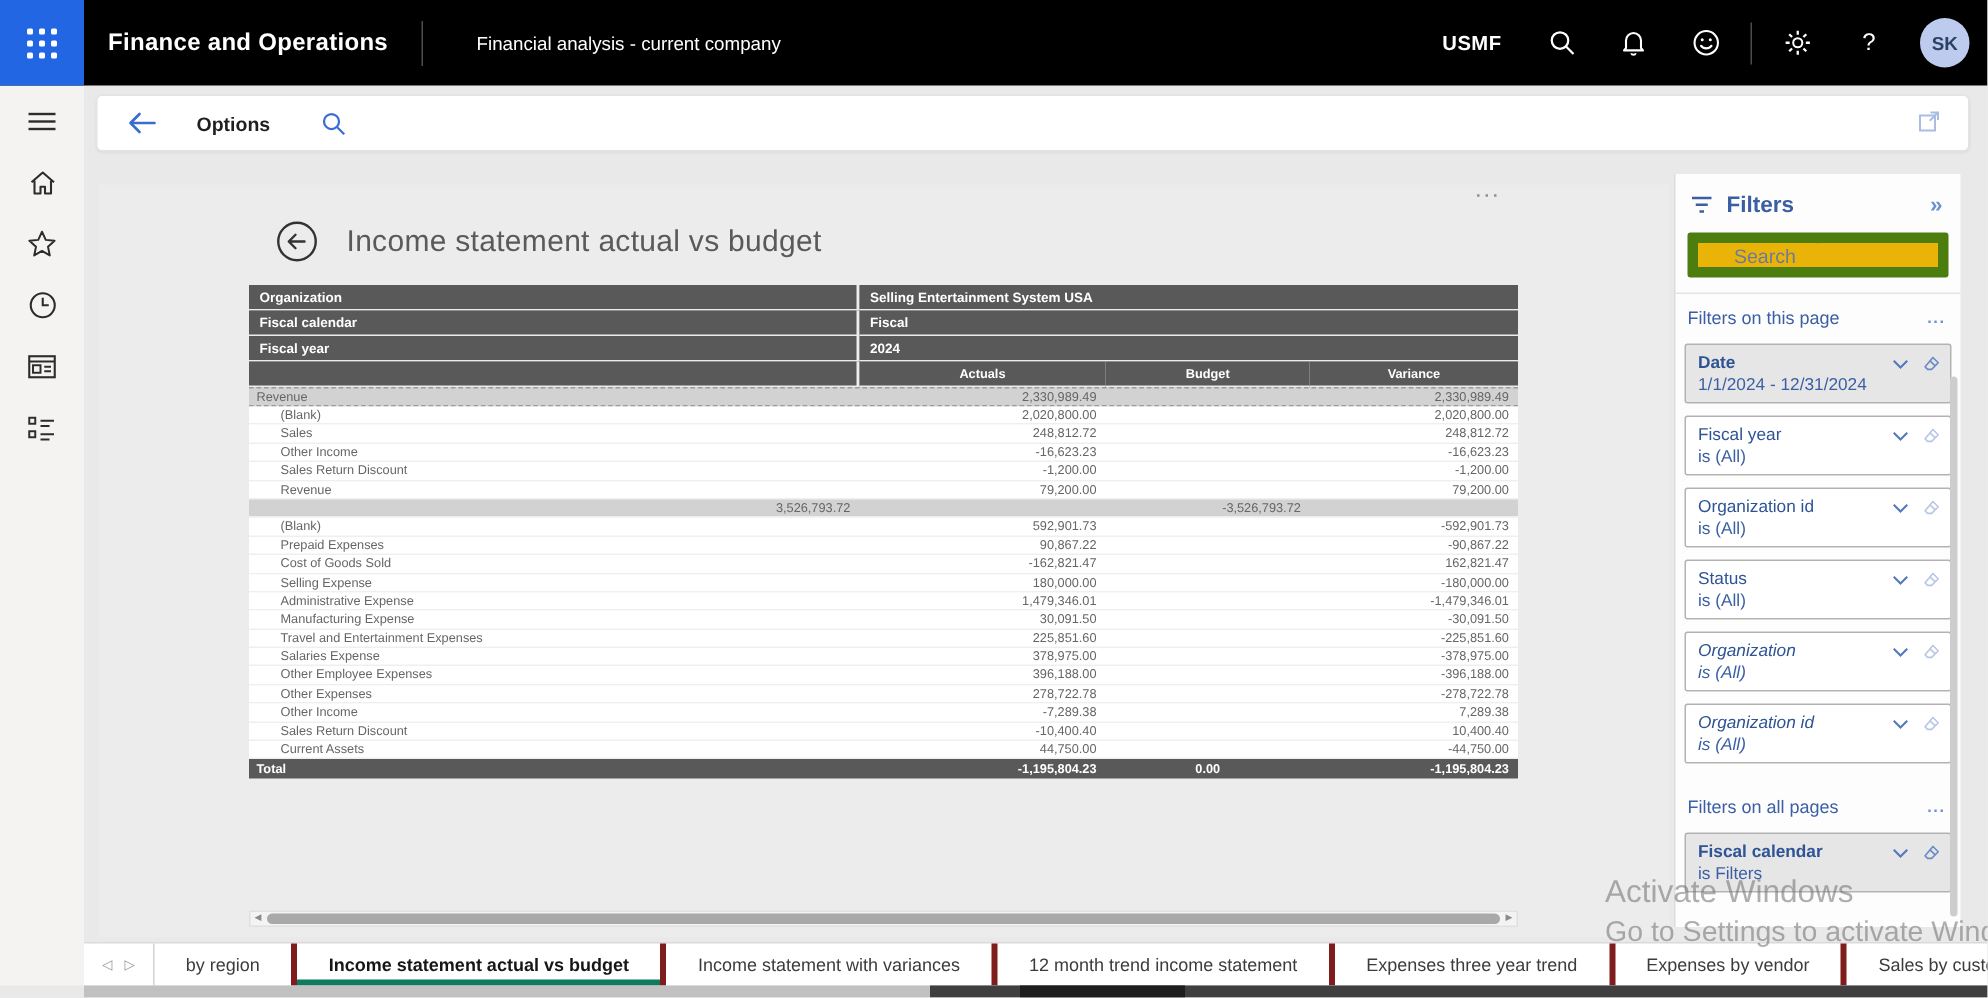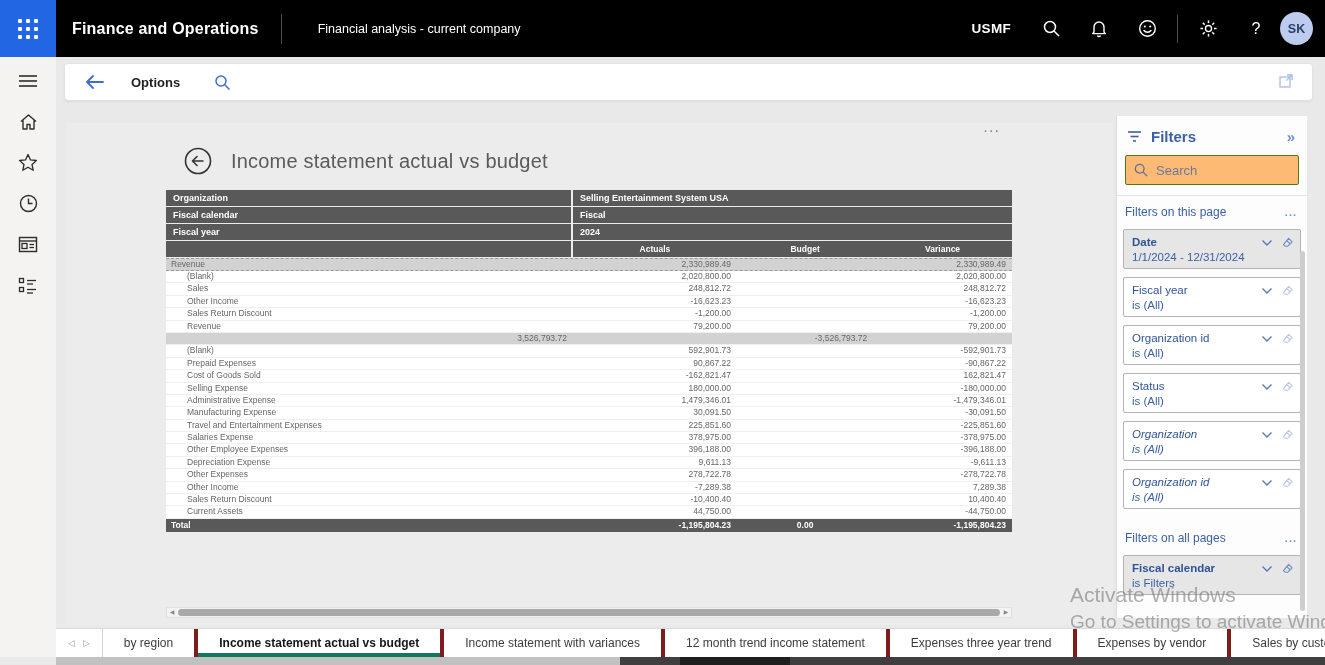--- a/index.html
+++ b/index.html
@@ -12,21 +12,21 @@
   .waffle-grid { display:grid; grid-template-columns:repeat(3,4px); grid-template-rows:repeat(3,4px); gap:4px; }
   .waffle-grid span { width:4px; height:4px; background:#fff; border-radius:1px; }
   .app-title { color:#fff; font-size:16px; font-weight:bold; margin-left:16px; letter-spacing:.2px; }
   .tb-divider { width:1px; height:30px; background:#4d4d4d; margin:0 0 0 22px; }
   .page-title { color:#fff; font-size:12.5px; margin-left:36px; }
   .tb-right { position:absolute; right:12px; top:0; height:57px; display:flex; align-items:center; gap:0; }
   .tb-item { width:48px; display:flex; justify-content:center; align-items:center; color:#fff; cursor:pointer; }
   .company { font-size:13.5px; font-weight:600; letter-spacing:.3px; width:auto; padding:0 16px; }
   .tb-divider2 { width:1px; height:28px; background:#4d4d4d; margin:0 6px; }
   .help { font-size:16px; }
-  .avatar { width:33px; height:33px; border-radius:50%; background:#bccbee; color:#2b4165; font-size:12.5px; font-weight:600; display:flex; align-items:center; justify-content:center; }
+  .avatar { width:33px; height:33px; border-radius:50%; background:#bccbee; color:#2b4165; font-size:12.5px; font-weight:600; display:flex; align-items:center; justify-content:center; margin-left:10px; }
   .tb-item svg { display:block; }
 
   
   .sidebar { position:absolute; left:0; top:57px; width:56px; height:600px; background:#f4f3f2; display:flex; flex-direction:column; align-items:center; padding-top:3px; z-index:15; }
   .side-item { width:56px; height:41px; display:flex; align-items:center; justify-content:center; cursor:pointer; color:#2d2c2b; }
 
   
   .options-bar { position:absolute; left:64px; top:63px; width:1249px; height:38px; background:#fff; border:1px solid #e3e3e3; border-radius:4px; box-shadow:0 1px 2px rgba(0,0,0,.06); display:flex; align-items:center; z-index:10; }
   .back-arrow { margin-left:20px; cursor:pointer; display:flex; }
   .options-label { font-size:13px; font-weight:bold; color:#1f1f1f; margin-left:26px; }
@@ -64,21 +64,21 @@
   
   .h-scroll { position:absolute; left:100px; top:484px; width:846px; height:11px; background:#f3f3f3; border:1px solid #e0e0e0; display:flex; align-items:center; }
   .h-scroll .arr { width:10px; font-size:6px; color:#8a8a8a; text-align:center; line-height:9px; cursor:pointer; }
   .h-scroll .thumb { flex:1; height:7px; background:#a9a9a9; border-radius:4px; margin:0 1px; cursor:pointer; }
 
   
   .filter-pane { position:absolute; left:1116px; top:116px; width:191px; height:502px; background:#fdfdfd; border-left:1px solid #dcdcdc; z-index:6; }
   .fp-head { display:flex; align-items:center; padding:12px 10px 8px 10px; }
   .fp-title { font-size:15px; font-weight:600; color:#3a5fa5; margin-left:9px; flex:1; }
   .fp-collapse { color:#6f8fd2; font-size:15px; font-weight:bold; cursor:pointer; padding-right:2px; }
-  .fp-search { margin:2px 8px 0 8px; height:30px; border:1px solid #4d7c0f; border-radius:2px; background:#fdba74; display:flex; align-items:center; padding:0 8px; }
+  .fp-search { margin:2px 8px 0 8px; height:30px; border:7px solid #4d7c0f; border-radius:2px; background:#eab308; display:flex; align-items:center; padding:0 8px;flex-direction:column; }
   .fp-search input { border:none; outline:none; font-size:13px; color:#3a5fa5; margin-left:8px; width:120px; background:transparent; font-family:inherit; }
   .fp-search input::placeholder { color:#6a7b9d; }
   .pane-divider { position:absolute; left:0; top:79px; width:100%; height:1px; background:#e4e4e4; }
   .fp-section { display:flex; align-items:center; padding:20px 10px 8px 8px; }
   .fp-section-label { font-size:12px; color:#3a5fa5; flex:1; }
   .fp-ellipsis { color:#6f8fd2; font-size:11px; letter-spacing:1px; cursor:pointer; font-weight:bold; }
   .fp-cards { padding:2px 6px 0 6px; }
   .f-card { position:relative; border:1px solid #b3b3b3; border-radius:2px; background:#fff; height:40px; margin-bottom:8px; padding:4px 8px; cursor:pointer; }
   .f-card.applied { background:#e6e6e6; }
   .f-card .f-name { font-size:11.5px; color:#2f5496; line-height:16px; white-space:nowrap; }
@@ -362,26 +362,20 @@
           <div class="num"></div>
           <div class="num">-378,975.00</div>
         </div>
         <div class="m-row">
           <div class="lbl">Other Employee Expenses</div>
           <div class="num">396,188.00</div>
           <div class="num"></div>
           <div class="num">-396,188.00</div>
         </div>
         <div class="m-row">
-          <div class="lbl">Depreciation Expense</div>
-          <div class="num">9,611.13</div>
-          <div class="num"></div>
-          <div class="num">-9,611.13</div>
-        </div>
-        <div class="m-row">
           <div class="lbl">Other Expenses</div>
           <div class="num">278,722.78</div>
           <div class="num"></div>
           <div class="num">-278,722.78</div>
         </div>
         <div class="m-row">
           <div class="lbl">Other Income</div>
           <div class="num">-7,289.38</div>
           <div class="num"></div>
           <div class="num">7,289.38</div>

